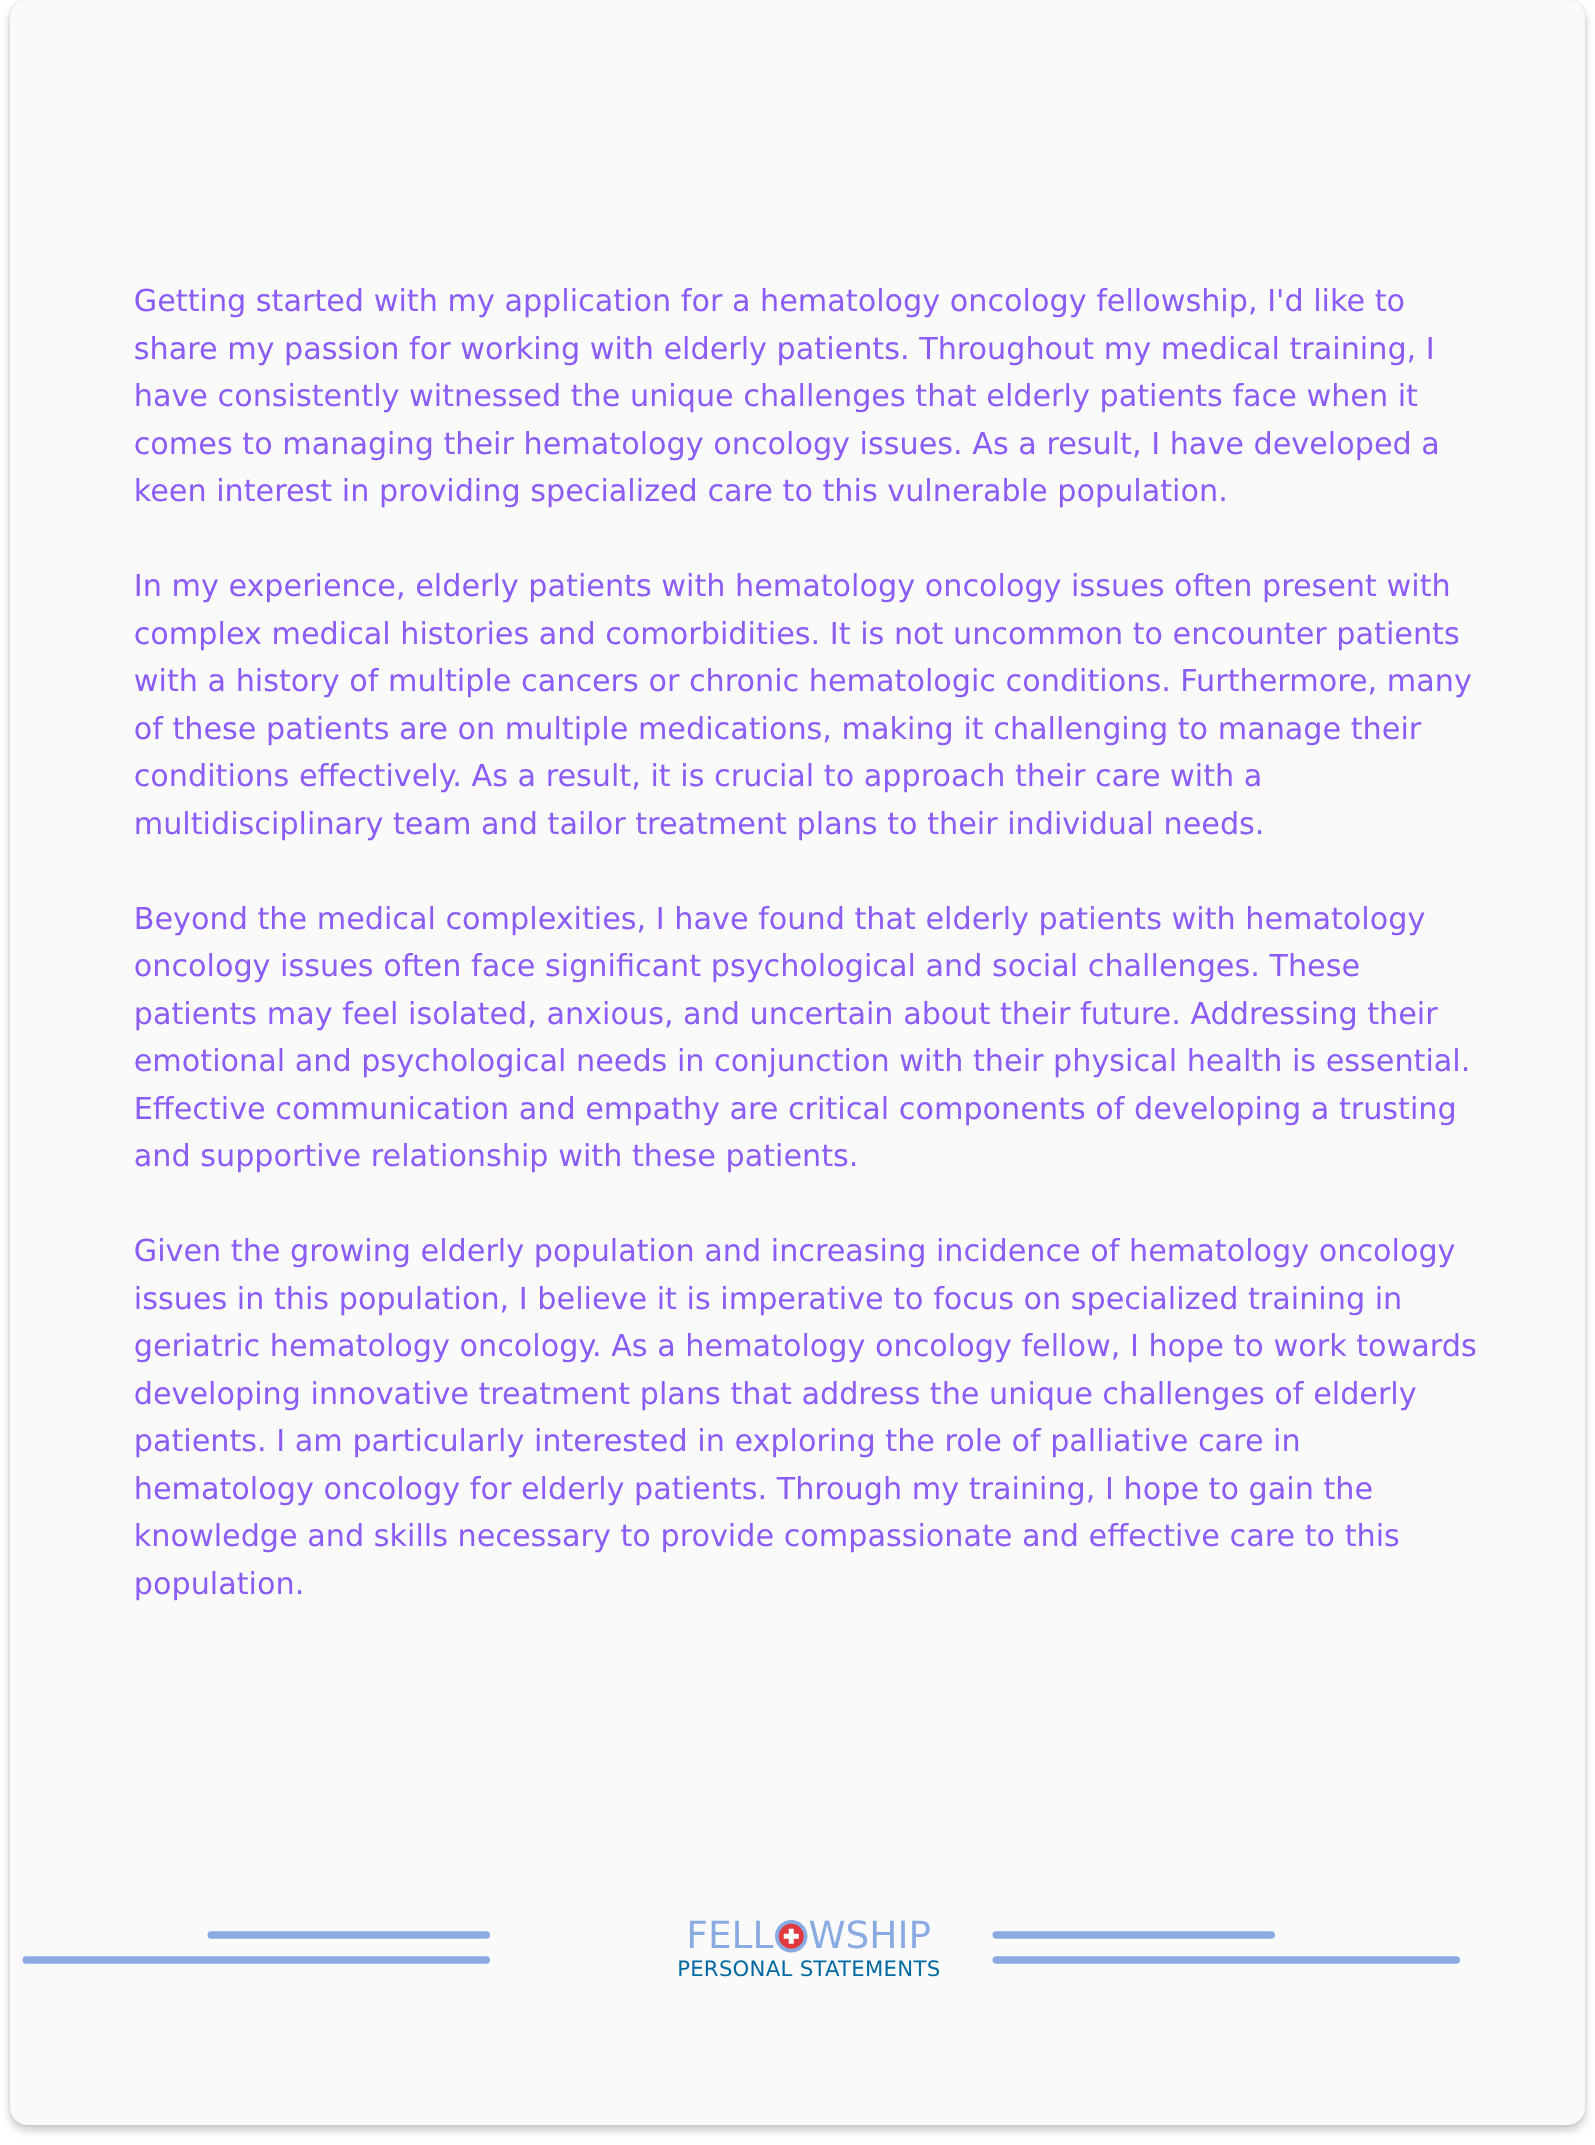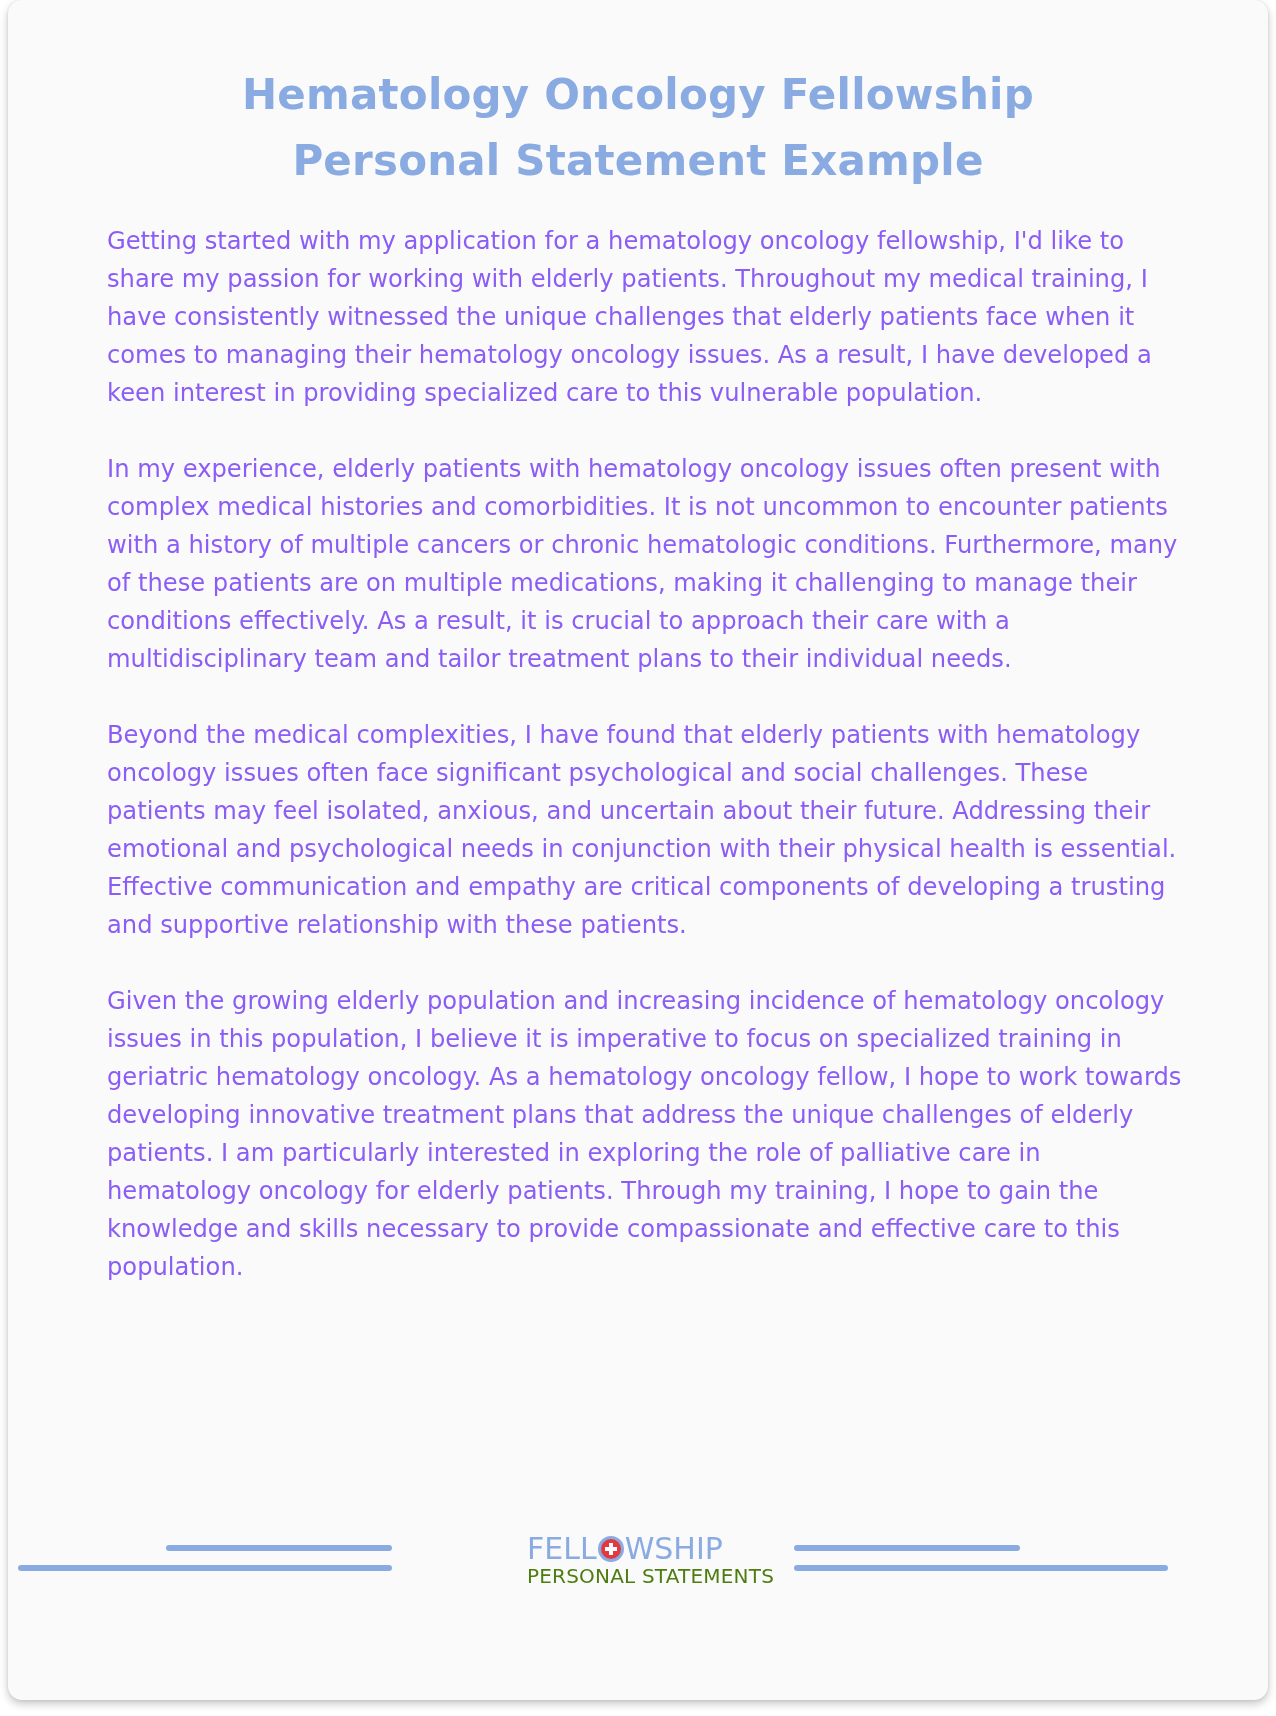--- a/index.html
+++ b/index.html
@@ -58,53 +58,49 @@
     text-align: center;
   }
   .logo-main {
     color: #8aabe2;
     font-family: "DejaVu Sans", sans-serif;
     font-size: 30px;
     font-weight: normal;
     letter-spacing: 0px;
     line-height: 34px;
     white-space: nowrap;
-    display: flex; align-items: center; 
+    display: flex; align-items: center; justify-content: center;
   }
   .logo-o {
     display: inline-block;
     width: 26px; height: 26px;
     border-radius: 50%;
     border: 3px solid #8aabe2;
     box-sizing: border-box;
     background: #e03a40;
     position: relative;
     margin: 0 1px;
   }
   .logo-o::before, .logo-o::after {
     content: ""; position: absolute; background: #fff;
   }
   .logo-o::before { left: 8px; top: 4px; width: 4px; height: 12px; }
   .logo-o::after { left: 4px; top: 8px; width: 12px; height: 4px; }
   .logo-sub {
-    color: #4d7c0f;
-    font-size: 20px;
+    color: #0369a1;
+    font-size: 17px;
     letter-spacing: 0.2px;
     line-height: 20px;
     white-space: nowrap;
   }
 </style>
 </head>
 <body>
 
 <div class="card">
-  <div class="title">
-    <div>Hematology Oncology Fellowship</div>
-    <div>Personal Statement Example</div>
-  </div>
 
   <div class="body-text">
     <p>Getting started with my application for a hematology oncology fellowship, I'd like to share my passion for working with elderly patients. Throughout my medical training, I have consistently witnessed the unique challenges that elderly patients face when it comes to managing their hematology oncology issues. As a result, I have developed a keen interest in providing specialized care to this vulnerable population.</p>
     <p>In my experience, elderly patients with hematology oncology issues often present with complex medical histories and comorbidities. It is not uncommon to encounter patients with a history of multiple cancers or chronic hematologic conditions. Furthermore, many of these patients are on multiple medications, making it challenging to manage their conditions effectively. As a result, it is crucial to approach their care with a multidisciplinary team and tailor treatment plans to their individual needs.</p>
     <p>Beyond the medical complexities, I have found that elderly patients with hematology oncology issues often face significant psychological and social challenges. These patients may feel isolated, anxious, and uncertain about their future. Addressing their emotional and psychological needs in conjunction with their physical health is essential. Effective communication and empathy are critical components of developing a trusting and supportive relationship with these patients.</p>
     <p>Given the growing elderly population and increasing incidence of hematology oncology issues in this population, I believe it is imperative to focus on specialized training in geriatric hematology oncology. As a hematology oncology fellow, I hope to work towards developing innovative treatment plans that address the unique challenges of elderly patients. I am particularly interested in exploring the role of palliative care in hematology oncology for elderly patients. Through my training, I hope to gain the knowledge and skills necessary to provide compassionate and effective care to this population.</p>
   </div>
 
   <div class="footer">
     <div class="rule" style="left:158px; top:25px; width:226px;"></div>

